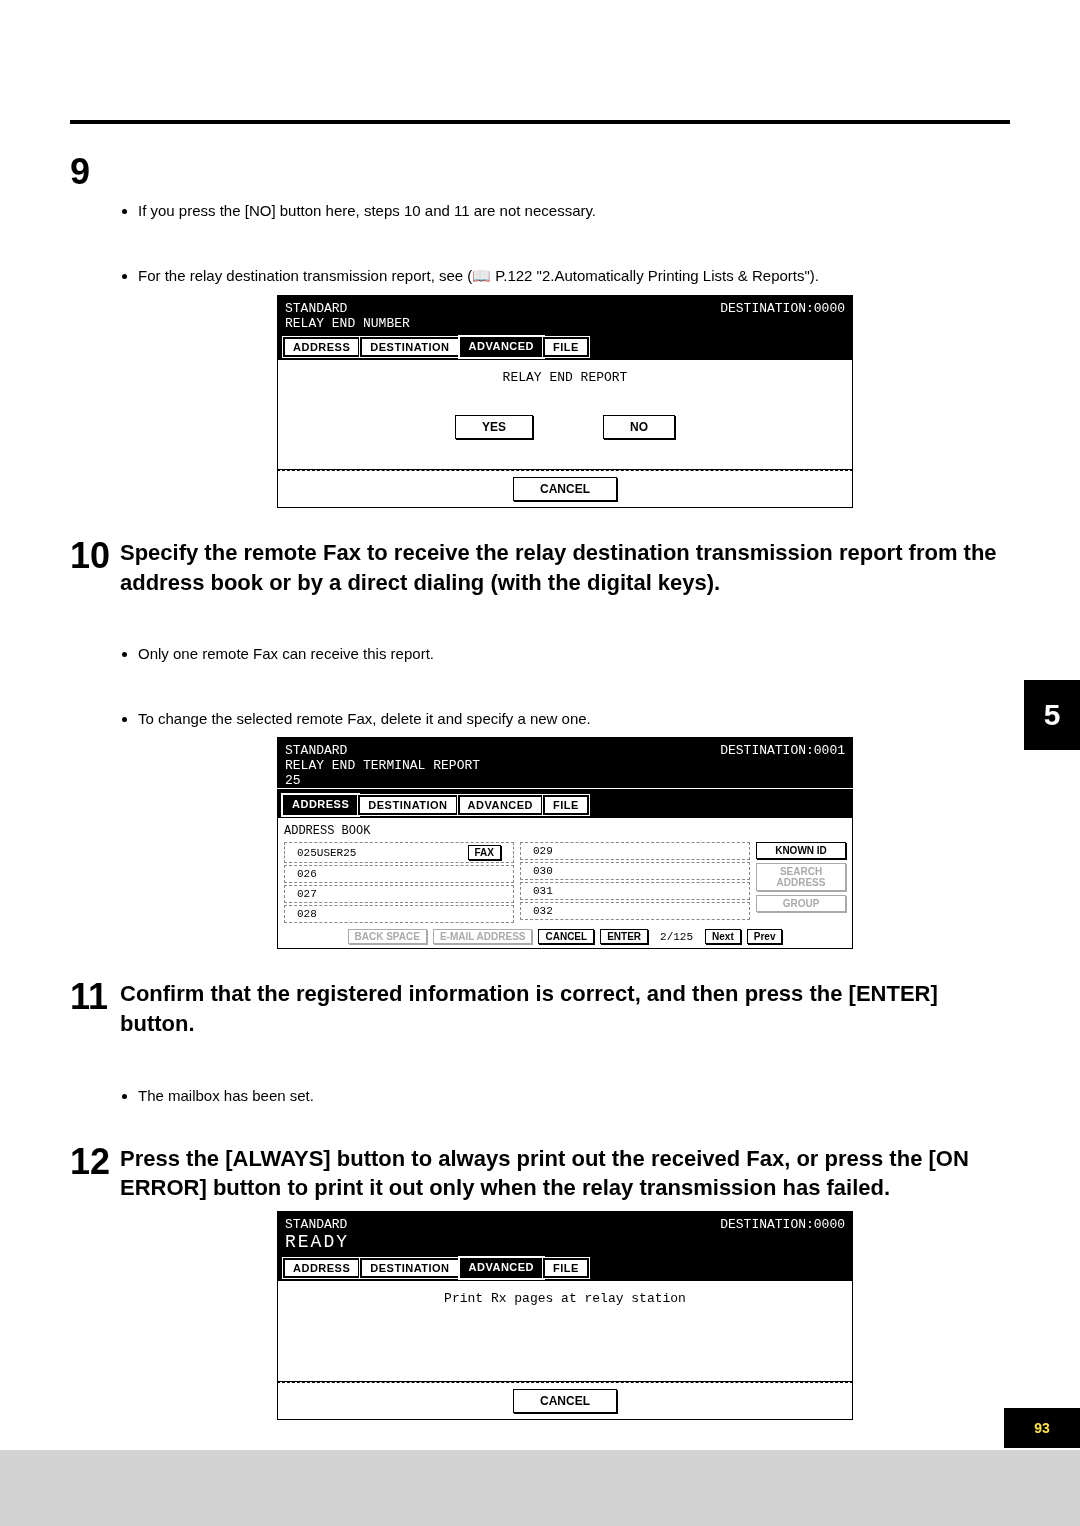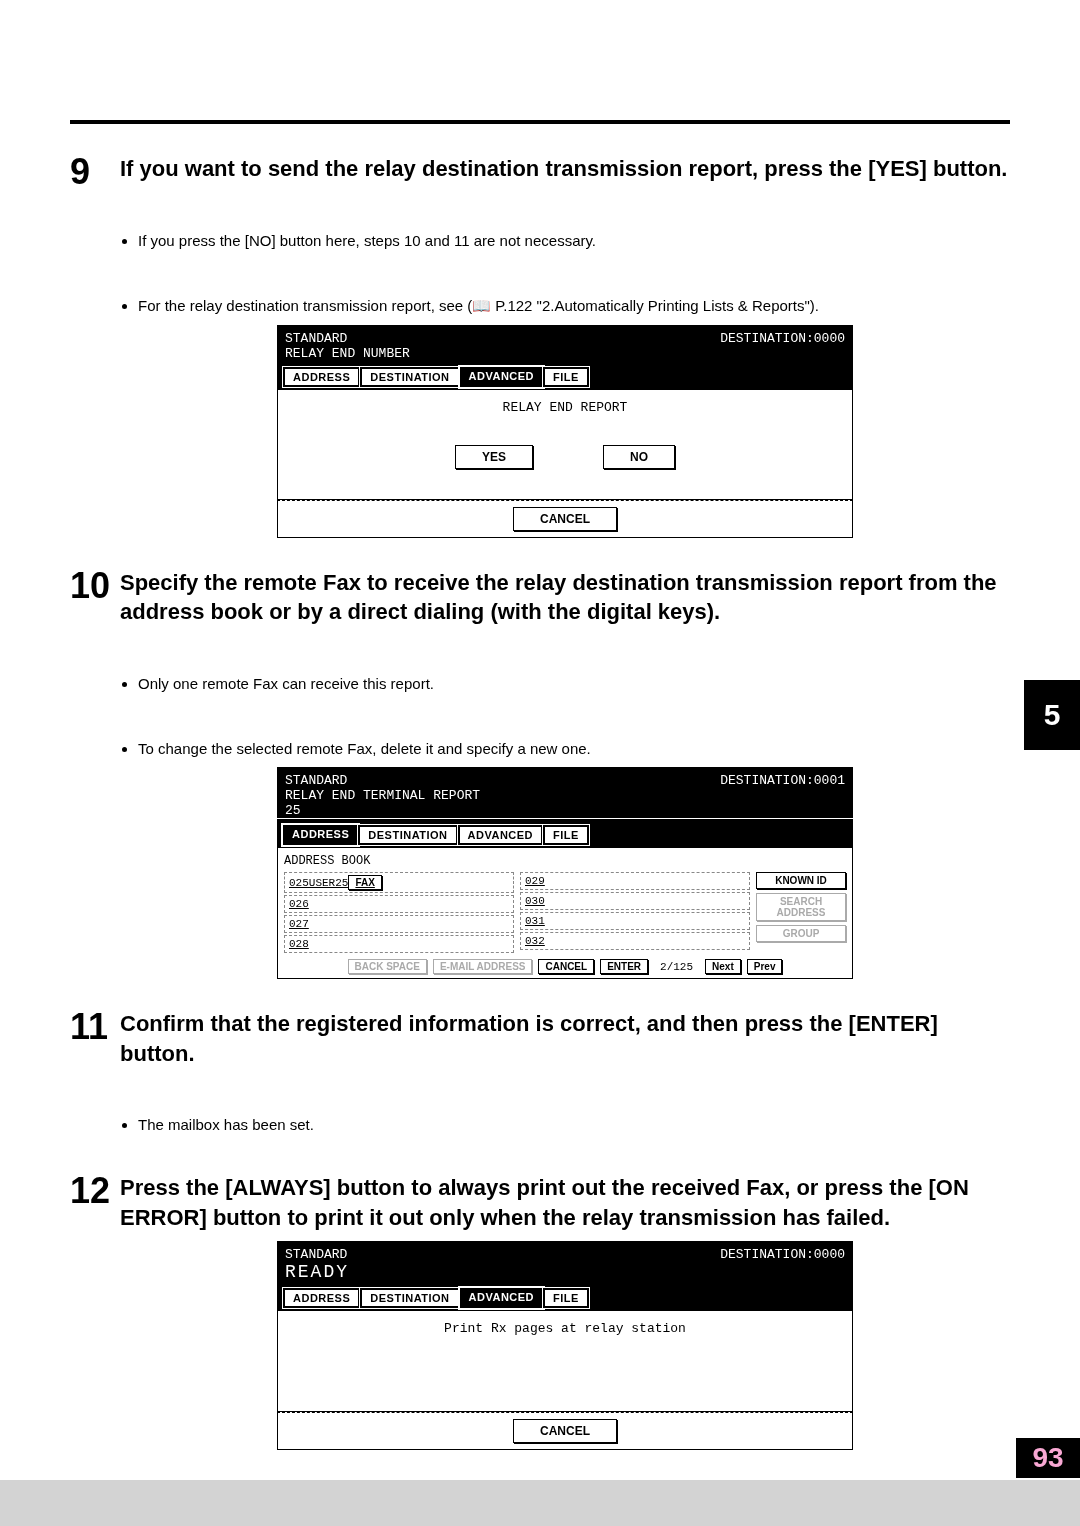--- a/index.html
+++ b/index.html
@@ -139,25 +139,25 @@
     font-size: 30px;
     font-weight: bold;
     display: flex;
     align-items: center;
     justify-content: center;
   }
   .page-num {
     position: absolute;
     right: -70px;
     bottom: -28px;
-    width: 64px;
+    width: 76px;
     height: 40px;
     background: #000;
-    color: #f9a8d4;
-    font-size: 28px;
+    color: #fde047;
+    font-size: 14px;
     font-weight: bold;
     display: flex;
     align-items: center;
     justify-content: center;
   }
   .content-wrap {
     position: relative;
   }
   
   .abook {
@@ -170,24 +170,24 @@
   .abook-title { font-family:"Courier New",monospace; font-size:12px; margin:2px 0 4px 0;}
   .abook-cols {
     display:flex;
     gap:6px;
   }
   .abook-col { flex:1; display:flex; flex-direction:column; gap:2px;}
   .abook-cell {
     border:1px dashed #888;
     font-family:"Courier New",monospace;
     font-size:11px;
-    padding:2px 4px;
+    padding:2px 12px;
     display:flex;
+    justify-content:space-between;
     align-items:center;
-    text-decoration:underline;
   }
   .abook-side {
     width:90px;
     display:flex;
     flex-direction:column;
     gap:4px;
   }
   .abook-side .btn { font-size:10px; padding:2px 2px; text-align:center;}
   .abook-bottom {
     display:flex;
@@ -205,21 +205,20 @@
 <div class="page">
   <div class="content-wrap">
     <div class="side-tab">5</div>
     <div class="page-num">93</div>
 
     <div class="hr-top"></div>
 
     <div class="step">
       <div class="step-num">9</div>
       <div class="step-body">
-        <div class="step-title">If you want to send the relay destination transmission report, press the [YES] button.</div>
         <ul class="bullets">
           <li>If you press the [NO] button here, steps 10 and 11 are not necessary.</li>
           <li>For the relay destination transmission report, see (📖  P.122 "2.Automatically Printing Lists &amp; Reports").</li>
         </ul>
 
         <div class="screen">
           <div class="header">
             <span class="left">STANDARD</span>
             <span>DESTINATION:0000</span>
           </div>

